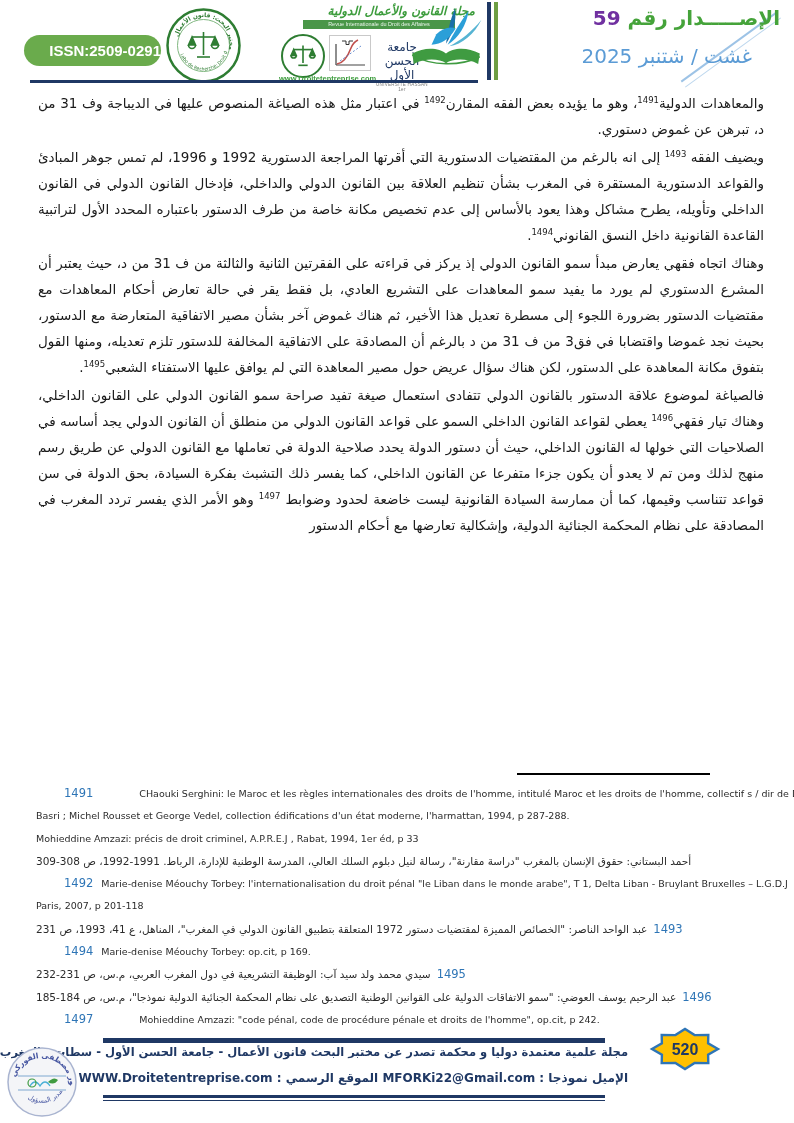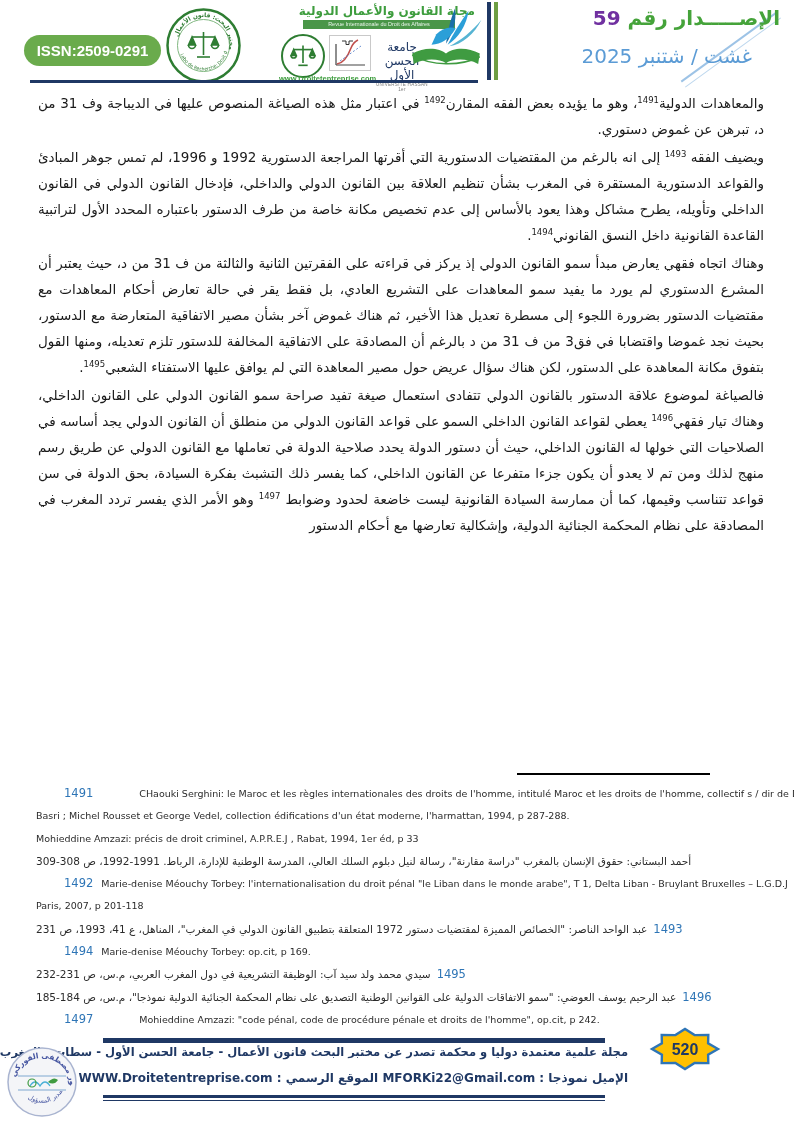--- a/index.html
+++ b/index.html
@@ -3,25 +3,25 @@
 <meta charset="utf-8">
 <style>
   html,body{margin:0;padding:0;background:#fff;}
   body{width:794px;height:1123px;position:relative;overflow:hidden;
        font-family:"Liberation Sans","DejaVu Sans",sans-serif;}
   .abs{position:absolute;}
 
   
   .issn-badge{left:24px;top:35px;width:137px;height:31px;background:#6aab4c;
     border-radius:16px;color:#fff;font-weight:bold;font-size:15px;
-    display:flex;align-items:center;justify-content:center;}
+    display:flex;align-items:center;justify-content:flex-end;}
   .lab-logo{left:166px;top:8px;width:75px;height:75px;}
   .journal-logo{left:253px;top:4px;width:230px;height:79px;}
   .jl-title{position:absolute;top:0;right:8px;left:0;direction:rtl;text-align:right;
-    color:#3e9d3e;font-weight:bold;font-size:12px;font-family:"DejaVu Sans",sans-serif;}
+    color:#3e9d3e;font-weight:bold;font-size:12px;font-family:"DejaVu Sans",sans-serif;font-style:italic;}
   .jl-banner{position:absolute;top:16px;right:28px;width:152px;height:9px;background:#4a9648;
     color:#eaf5ea;font-size:5.5px;text-align:center;line-height:9px;overflow:hidden;}
   .jl-circle{position:absolute;left:28px;top:30px;width:40px;height:40px;border-radius:50%;
     border:2px solid #2e7d32;display:flex;align-items:center;justify-content:center;background:#fff;}
   .jl-chart{position:absolute;left:76px;top:31px;}
   .jl-univ{position:absolute;left:120px;top:36px;width:58px;text-align:center;}
   .jl-univ-ar{color:#1f3864;font-size:12px;direction:rtl;font-family:"DejaVu Sans",sans-serif;}
   .jl-univ-fr{color:#777;font-size:4.5px;letter-spacing:.3px;}
   .jl-bird{position:absolute;right:0;top:2px;}
   .jl-web{position:absolute;left:26px;bottom:0;color:#3e9d3e;font-size:7.5px;font-weight:bold;

